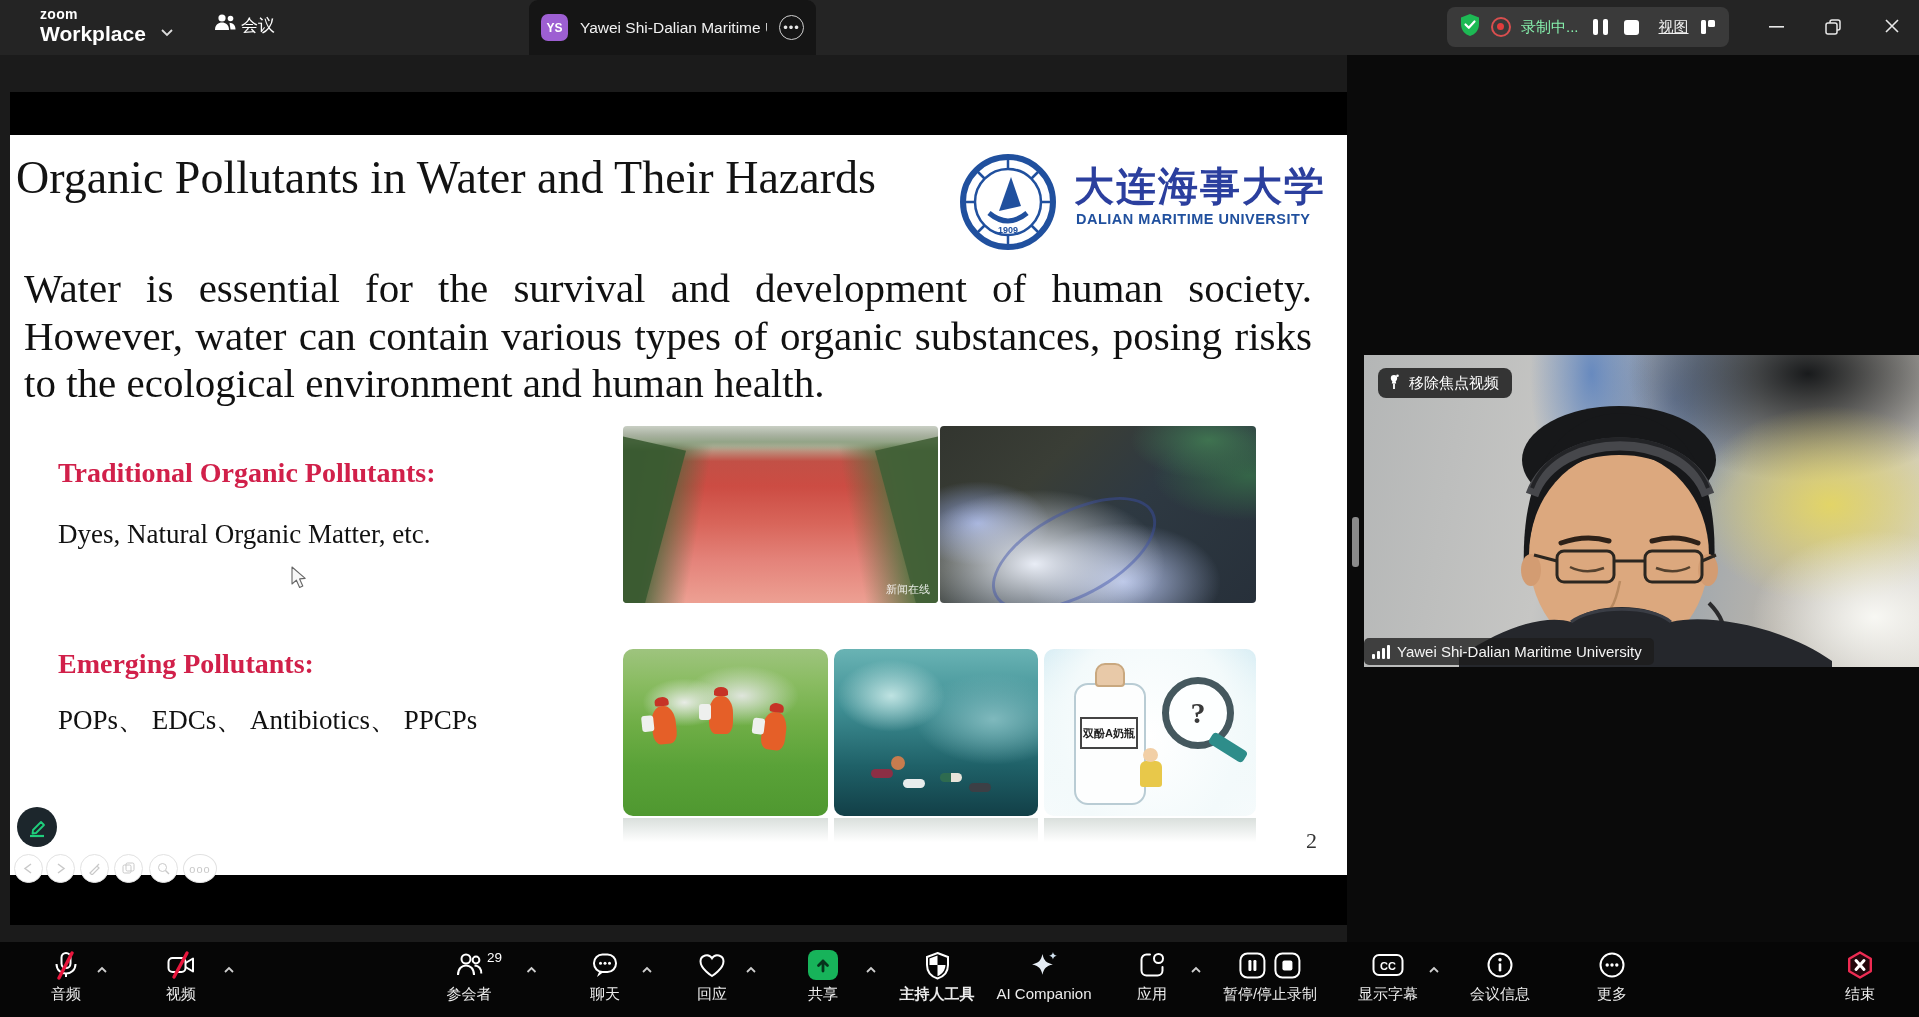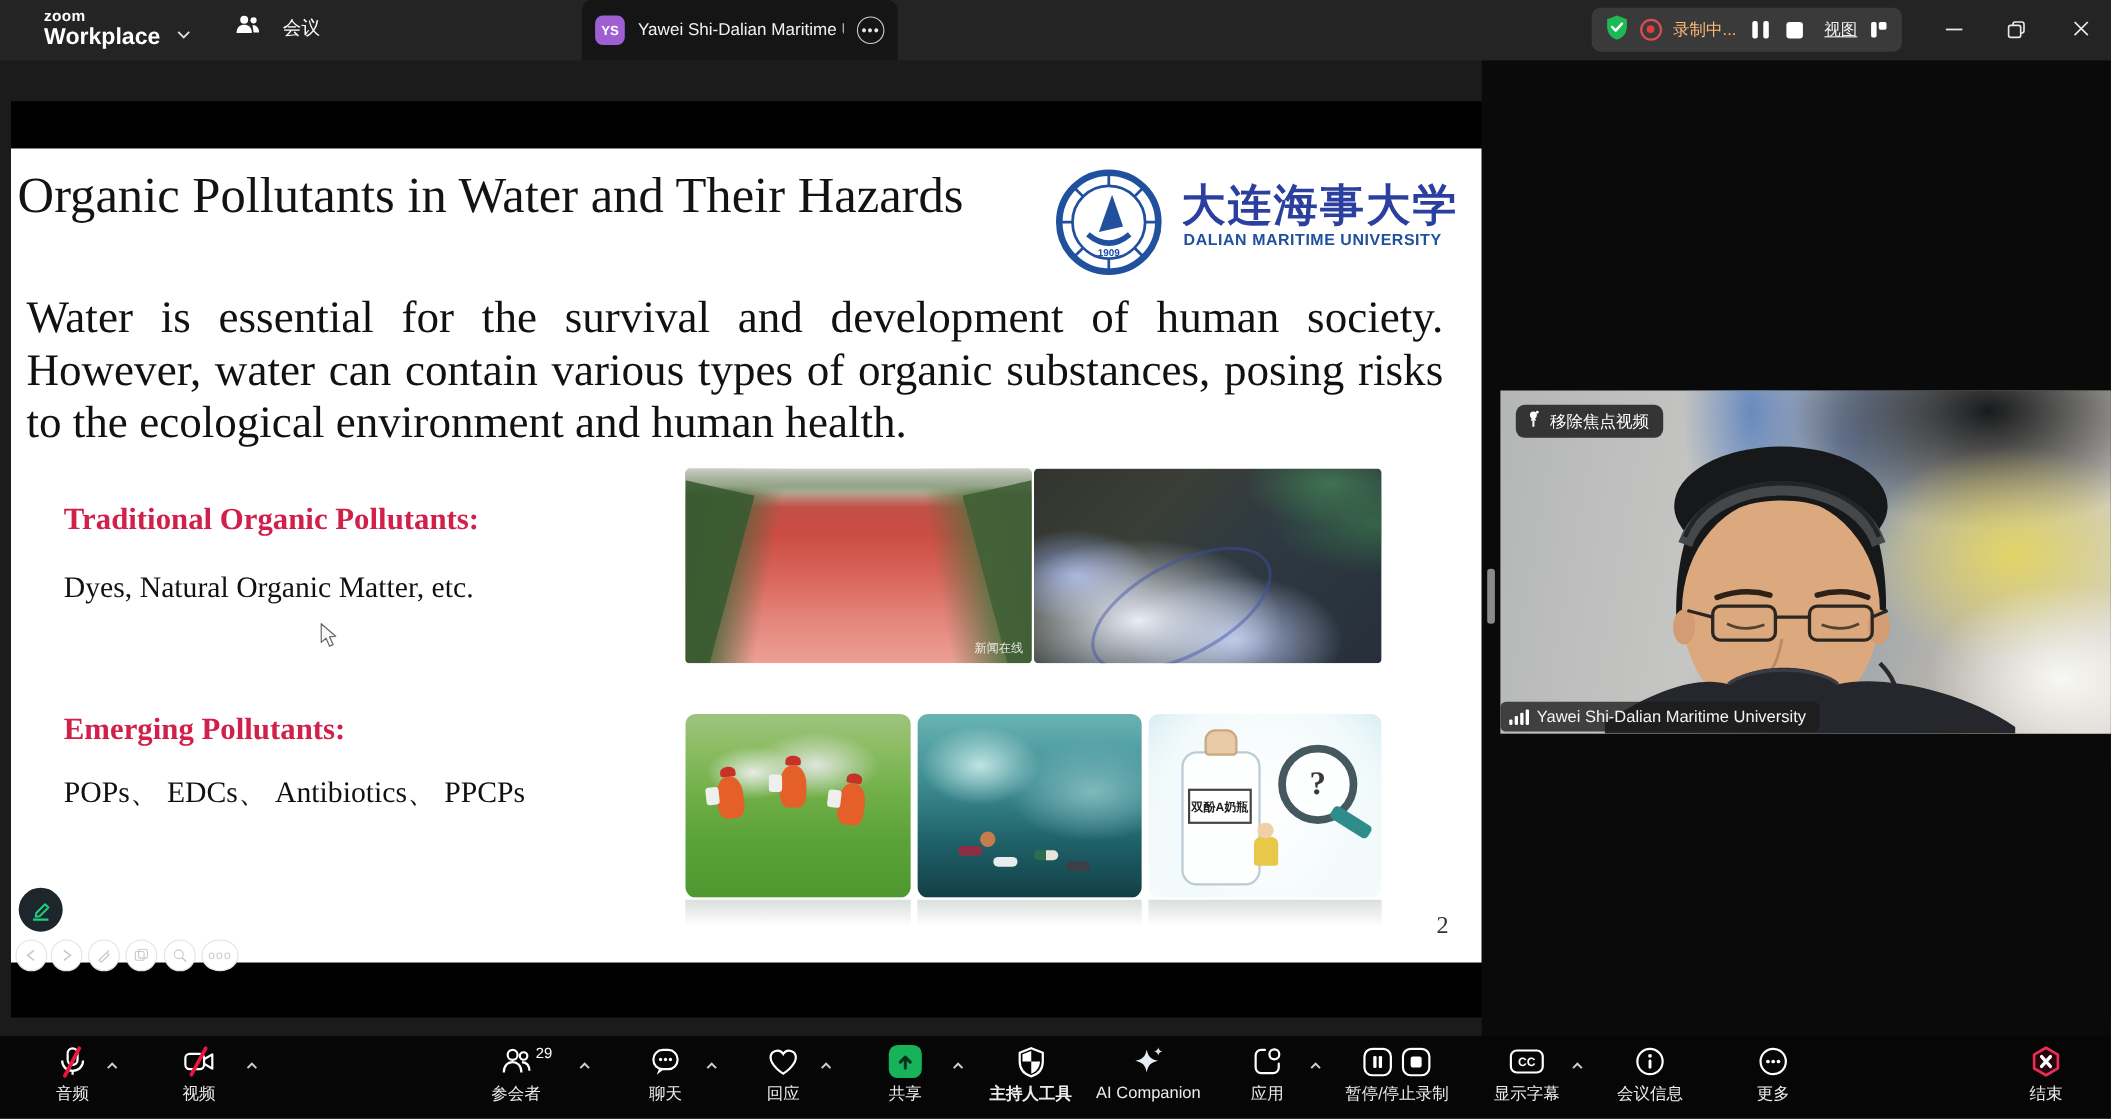--- a/index.html
+++ b/index.html
@@ -5,33 +5,33 @@
   html,body{margin:0;padding:0;}
   body{width:1919px;height:1017px;background:#1b1b1b;overflow:hidden;position:relative;
        font-family:"Liberation Sans","DejaVu Sans",sans-serif;-webkit-font-smoothing:antialiased;}
   .abs{position:absolute;}
   
   .titlebar{left:0;top:0;width:1919px;height:55px;background:#242424;}
   .zoom-logo{left:20px;top:7px;color:#fff;line-height:1;margin-left:20px;}
   .zoom-logo .l1{font-size:14px;font-weight:700;letter-spacing:.3px;}
   .zoom-logo .l2{font-size:21px;font-weight:600;margin-top:2px;}
   .logo-chev{left:160px;top:23px;}
-  .meet-tab{left:213px;top:12px;display:flex;align-items:center;gap:20px;color:#fff;font-size:17px;}
+  .meet-tab{left:213px;top:12px;display:flex;align-items:center;gap:4px;color:#fff;font-size:17px;}
   .doc-tab{left:529px;top:0;width:287px;height:55px;background:#151515;border-radius:9px 9px 0 0;
            display:flex;align-items:center;gap:12px;padding:0 12px;box-sizing:border-box;}
   .ys-badge{width:27px;height:27px;border-radius:7px;background:#9d5fd2;color:#fff;font-size:12px;
             font-weight:700;display:flex;align-items:center;justify-content:center;flex:0 0 auto;}
   .doc-tab-title{color:#f1f1f1;font-size:15.5px;white-space:nowrap;overflow:hidden;}
   .tab-ellipsis{width:23px;height:23px;border-radius:50%;border:1.5px solid #cfcfcf;color:#e7e7e7;
             display:flex;align-items:center;justify-content:center;font-size:13px;letter-spacing:1px;flex:0 0 auto;}
   .rec-pill{left:1447px;top:7px;height:40px;width:282px;background:#3a3a3a;border-radius:8px;
             display:flex;align-items:center;gap:10px;padding:0 12px;box-sizing:border-box;}
   .rec-dot{width:16px;height:16px;border-radius:50%;border:2px solid #d94f4f;position:relative;}
   .rec-dot::after{content:"";position:absolute;left:3.5px;top:3.5px;width:7px;height:7px;border-radius:50%;background:#e23c3c;}
-  .rec-text{color:#fdba74;font-size:15px;}
+  .rec-text{color:#86efac;font-size:15px;}
   .pause-bars{display:flex;gap:5px;margin-left:4px;}
   .pause-bars i{width:5px;height:16px;background:#fff;border-radius:2px;display:block;}
   .stop-sq{width:15px;height:15px;background:#fff;border-radius:3px;margin-left:6px;}
   .view-lbl{color:#f0f0f0;font-size:15px;margin-left:10px;text-decoration:underline;}
   .view-icon{display:flex;gap:2px;align-items:flex-start;margin-left:2px;}
   .view-icon .b1{width:5px;height:14px;background:#fff;border-radius:1.5px;}
   .view-icon .b2{width:7px;height:7px;background:#fff;border-radius:1.5px;}
   .winbtn{top:18px;color:#eee;cursor:default;}
   
   .share-bar-top{left:10px;top:92px;width:1337px;height:43px;background:#000;}

